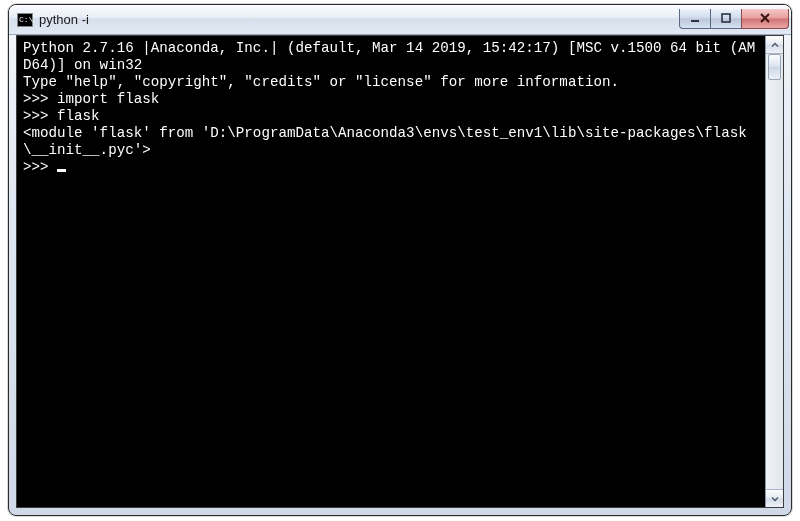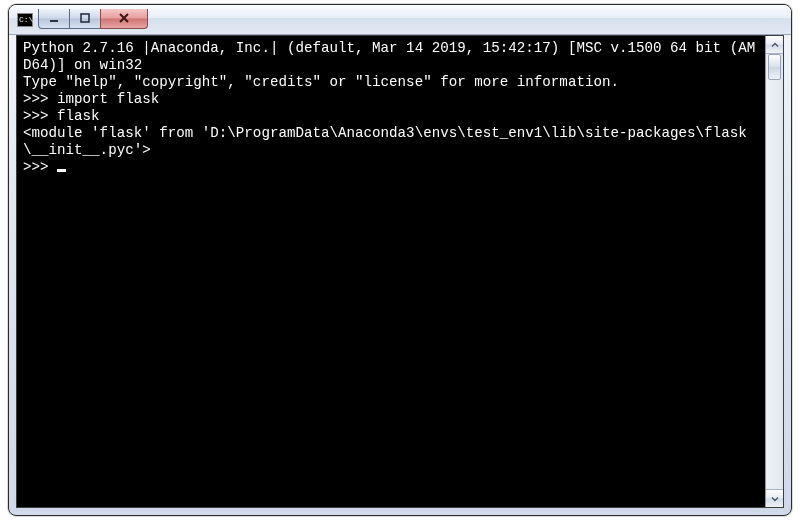--- a/index.html
+++ b/index.html
@@ -133,20 +133,21 @@
     border:1px solid #97a3b6;
     border-radius:2px;
   }
 </style>
 </head>
 <body>
 
 <div class="window">
   <div class="titlebar">
     <span class="title-icon">C:\</span>
+    <span class="title-text">python  -i</span>
     <div class="win-controls">
       <div class="win-btn" title="minimize">
         <svg width="10" height="10" viewBox="0 0 10 10">
             <rect x="1" y="7" width="8" height="2" fill="#2a3342"></rect>
           </svg>
       </div>
       <div class="win-btn" title="maximize">
         <svg width="10" height="10" viewBox="0 0 10 10">
             <rect x="1" y="1" width="8" height="8" fill="none" stroke="#2a3342" stroke-width="1.6"></rect>
           </svg>

